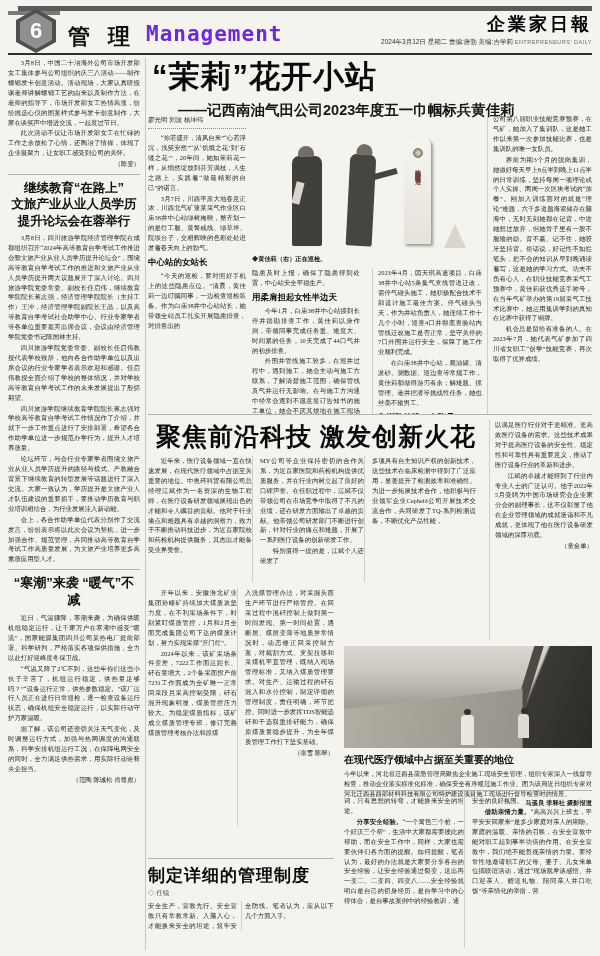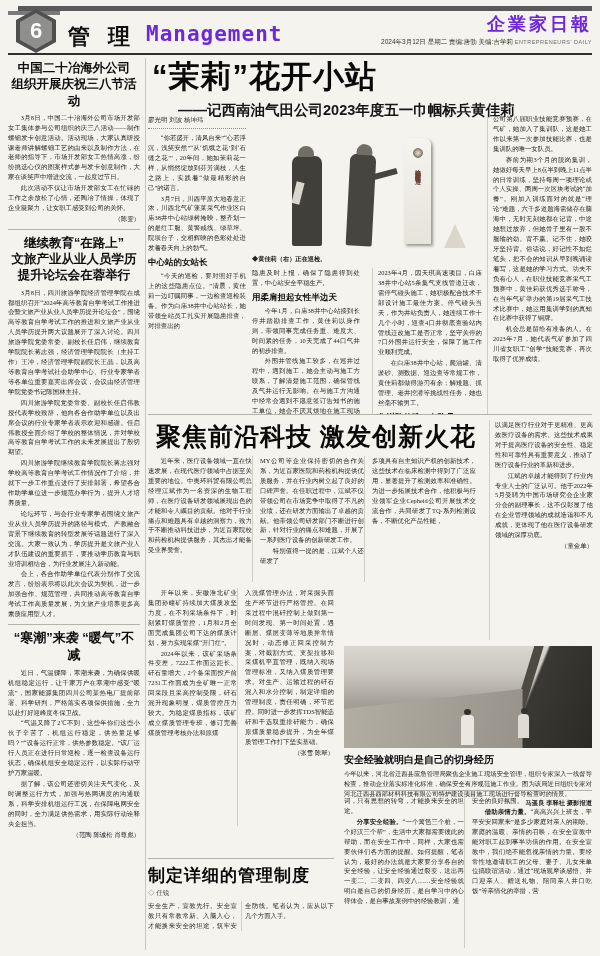--- a/index.html
+++ b/index.html
@@ -14,21 +14,21 @@
            clip-path:polygon(50% 0,100% 25%,100% 75%,50% 100%,0 75%,0 25%);background:#4f4f4f;
            display:flex;align-items:center;justify-content:center;}
   .hexin{width:32px;height:36px;clip-path:polygon(50% 0,100% 25%,100% 75%,50% 100%,0 75%,0 25%);
          background:#8f8f8d;display:flex;align-items:center;justify-content:center;
          color:#fff;font:bold 22px "Liberation Sans",sans-serif;}
   .sec-cn{position:absolute;left:60px;top:16px;font:bold 22px "Liberation Sans",sans-serif;
           letter-spacing:6px;color:#101010;text-align:center;}
   .sec-en{position:absolute;left:138px;top:16px;font:bold 21px "DejaVu Sans Mono",monospace;
           color:#6d28d9;letter-spacing:1px;}
   .hdr-right{position:absolute;right:0;top:6px;text-align:right;}
-  .masthead{font:bold 18px "Liberation Serif",serif;letter-spacing:3px;color:#6d28d9;}
+  .masthead{font:bold 18px "Liberation Serif",serif;letter-spacing:3px;color:#000000;}
   .masthead-en{font:5.5px "Liberation Sans",sans-serif;color:#6b6b6b;letter-spacing:.5px;}
   .dateline{font:6.5px "Liberation Sans",sans-serif;color:#333;margin-top:2px;}
 
   
   .bt{font-size:6.4px;line-height:1.55;text-align:justify;}
   .bt p{margin:0 0 1px 0;text-indent:2em;}
   .bt p.noind{text-indent:0;}
   .bt b{font-family:"Liberation Sans",sans-serif;}
   .sig{text-align:right;text-indent:0 !important;font-family:"Liberation Sans",sans-serif;}
   .subhead{font:bold 8.5px "Liberation Sans",sans-serif;margin:4px 0 2px;color:#111;}
@@ -147,24 +147,20 @@
       <div class="masthead">企業家日報</div>
       <div class="dateline">
         <span>2024年3月12日  星期二  责编:唐勃  美编:吉学莉</span>
         <span class="masthead-en">ENTREPRENEURS' DAILY</span>
       </div>
     </div>
   </div>
 
   <div id="leftcol" class="bt">
     <div>
-      <div class="lr-title">
-        <div>中国二十冶海外公司</div>
-        <div>组织开展庆祝三八节活动</div>
-      </div>
       <p>3月8日，中国二十冶海外公司市场开发部女工集体参与公司组织的庆三八活动——制作螺钿发卡创意活动。活动现场，大家认真听授课老师讲解螺钿工艺的由来以及制作方法，在老师的指导下，市场开发部女工热情高涨，纷纷挑选心仪的图案样式参与发卡创意制作，大家在谈笑声中增进交流，一起度过节日。</p>
       <p>此次活动不仅让市场开发部女工在忙碌的工作之余放松了心情，还陶冶了情操，体现了企业凝聚力，让女职工感受到公司的关怀。</p>
       <p class="sig">（陈雯）</p>
     </div>
     <div class="rule"></div>
     <div>
       <div class="lr-title">
         <div>继续教育“在路上”</div>
         <div>文旅产业从业人员学历</div>
         <div>提升论坛会在蓉举行</div>
@@ -273,21 +269,21 @@
   </div>
 
   <div id="photo2">
     <div class="p2-img">
       <div class="crane"></div>
       <div class="girder"></div>
       <div class="slope"></div>
       <div class="pw pw1"></div>
       <div class="pw pw2"></div>
     </div>
-    <div class="p2-title">安全经验就明白是自己的切身经历</div>
+    <div class="p2-title">在现代医疗领域中占据至关重要的地位</div>
     <div class="p2-cap">今年以来，河北省迁西县应急管理局聚焦企业施工现场安全管理，组织专家深入一线督导检查，推动企业落实标准化标准，确保安全有序规范施工作业。图为该局近日组织专家对河北迁西县西部材料科技有限公司特炉建设项目施工现场进行督导检查时的情景。</div>
     <div class="p2-attr">马遥良 李释社 摄影报道</div>
   </div>
 
   <div id="safety-rule"></div>
   <div id="safety-left">
     <div class="s-title">制定详细的管理制度</div>
     <div class="s-byline">◇ 任锐</div>
     <div class="s-intro">安全生产，宣教先行。安全宣教只有常教常新、入脑入心，才能换来安全的坦途，筑牢安全防线。笔者认为，应从以下几个方面入手。</div>
   </div>

